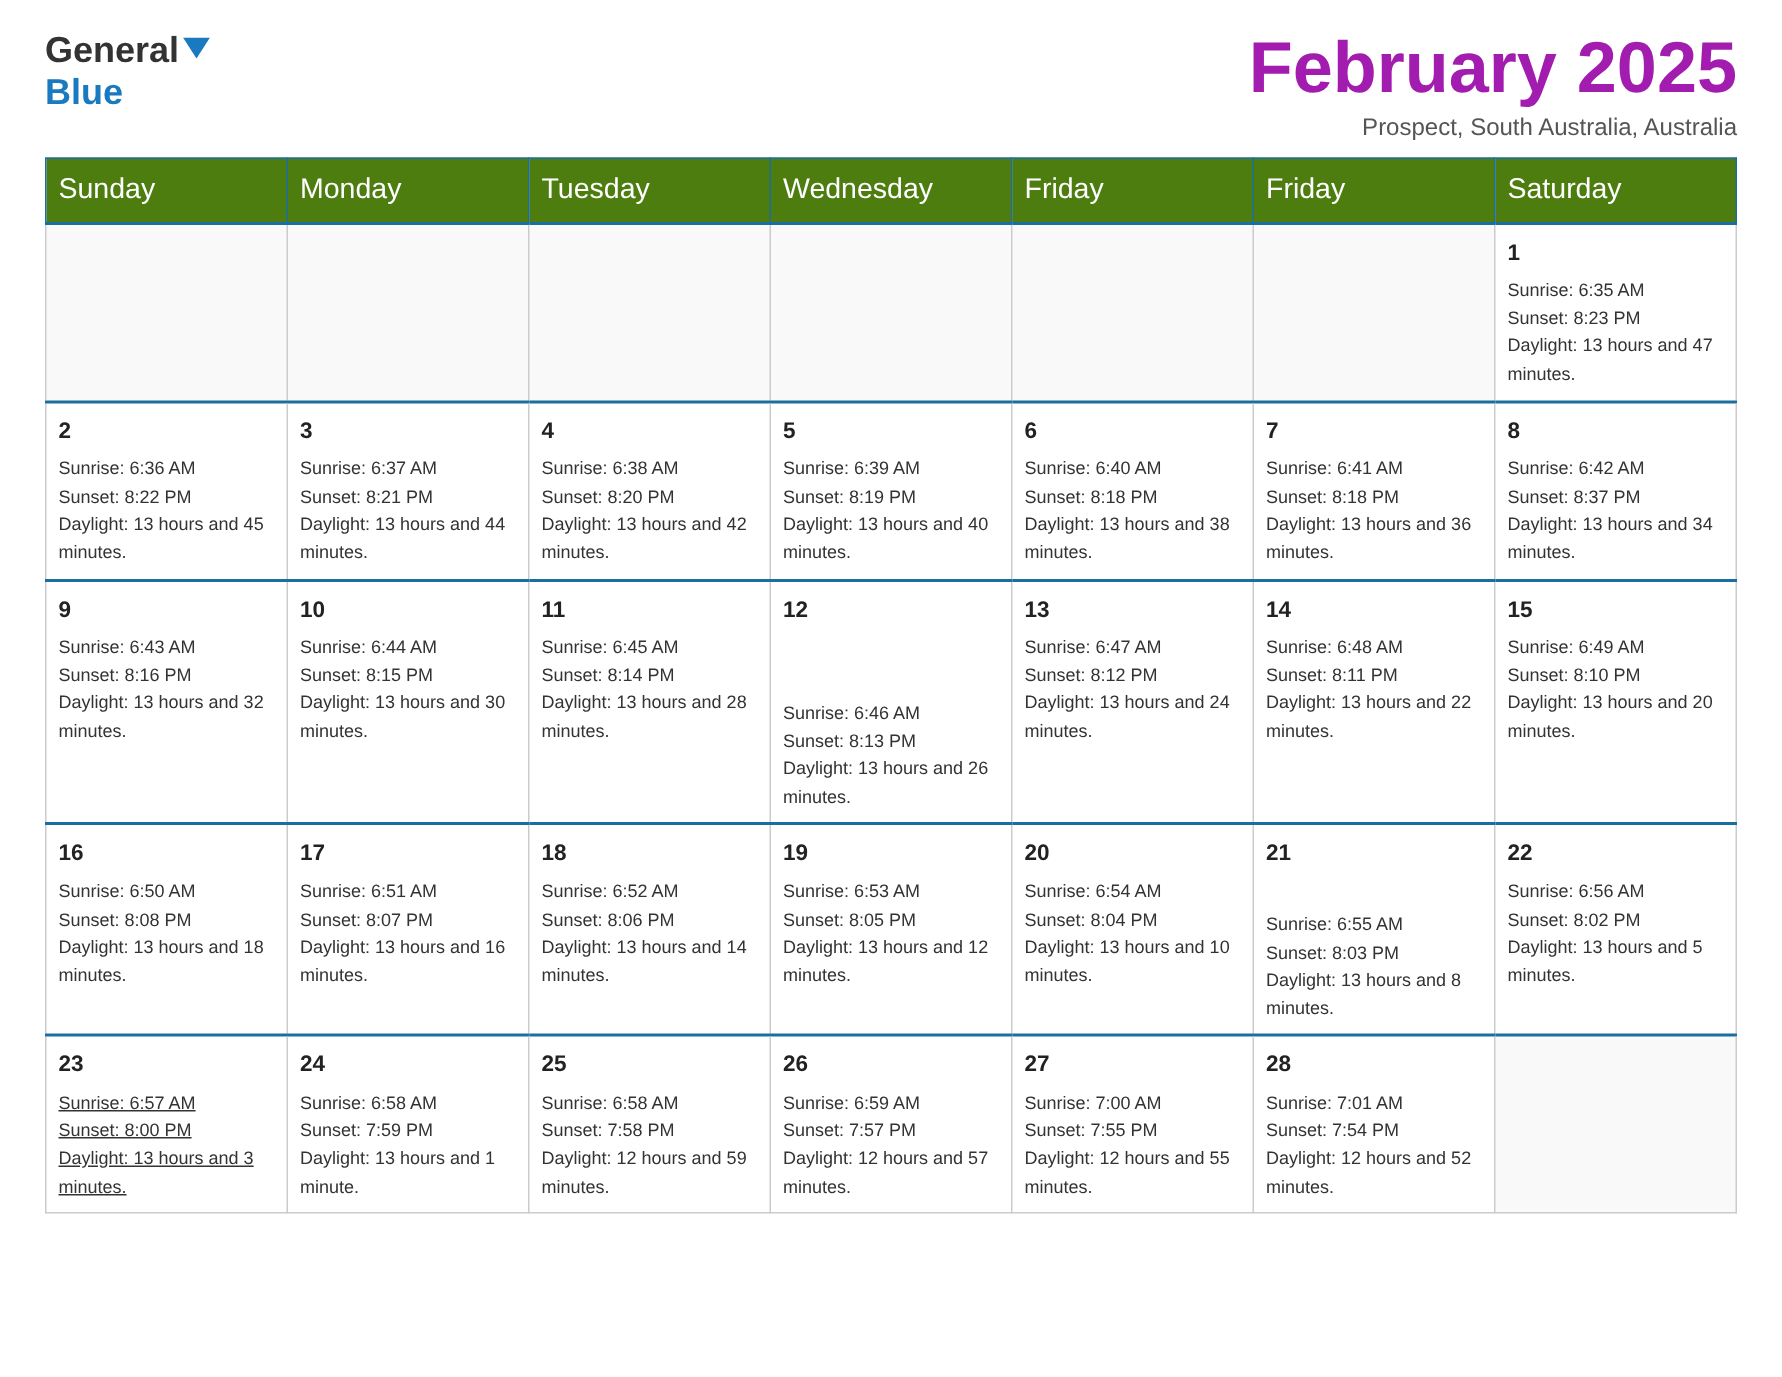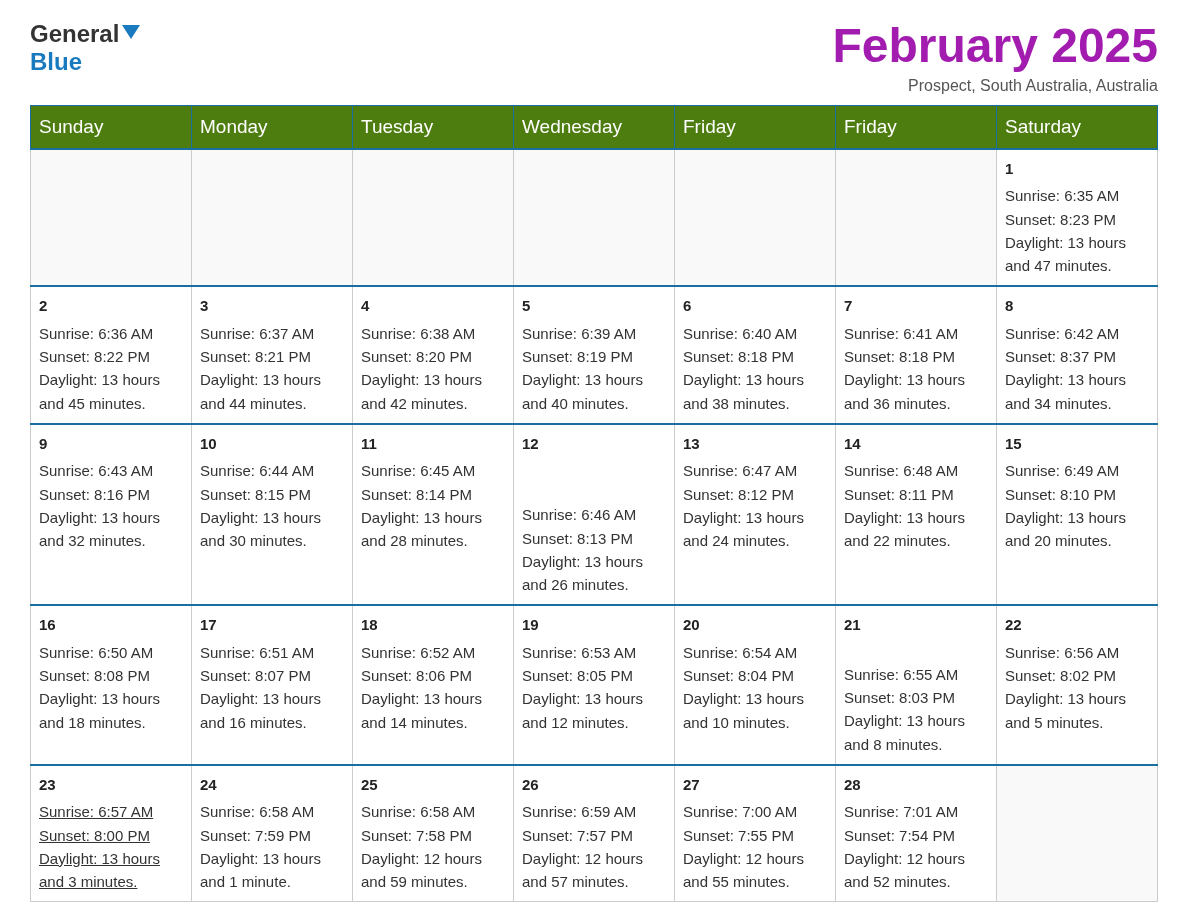--- a/index.html
+++ b/index.html
@@ -67,21 +67,21 @@
       background: #f9f9f9;
     }
     .day-number {
       font-size: 15px;
       font-weight: bold;
       color: #222;
       display: block;
       margin-bottom: 4px;
     }
     .day-info {
-      font-size: 15px;
+      font-size: 12px;
       color: #333;
       line-height: 1.55;
     }
     .logo-wrapper {
       display: flex;
       align-items: center;
       gap: 2px;
     }
     .logo-general {
       font-size: 24px;

